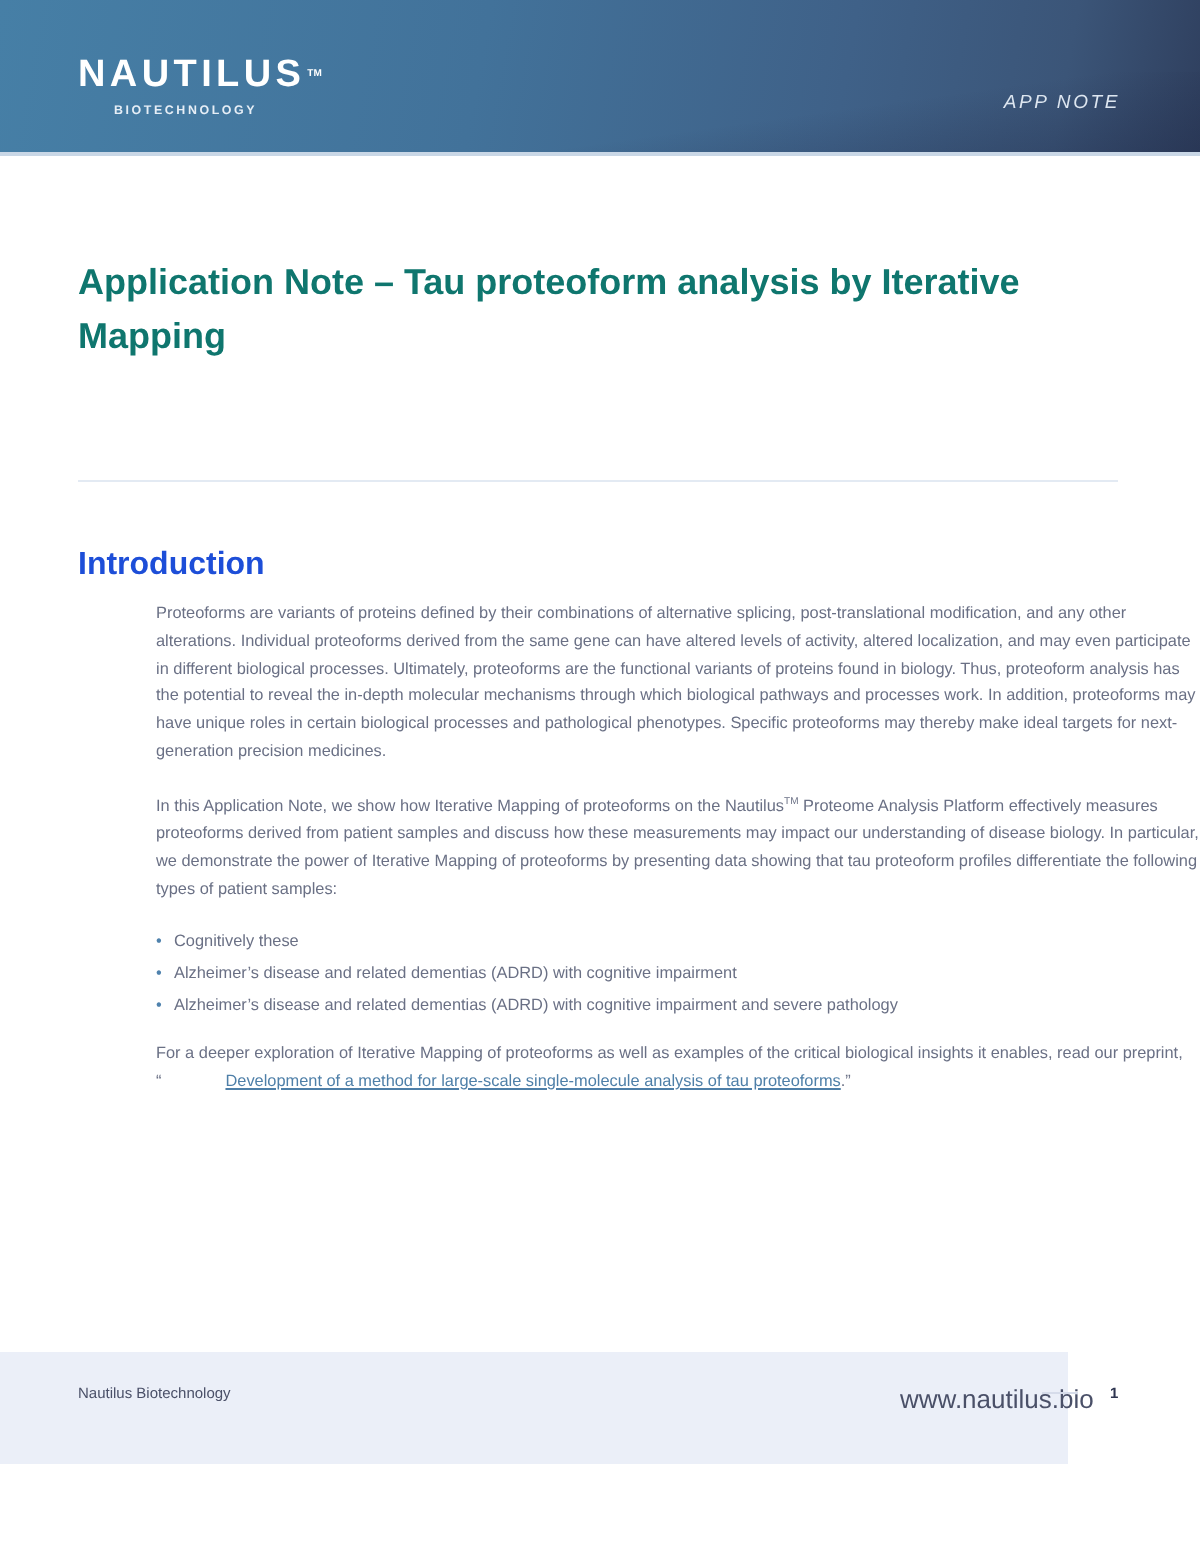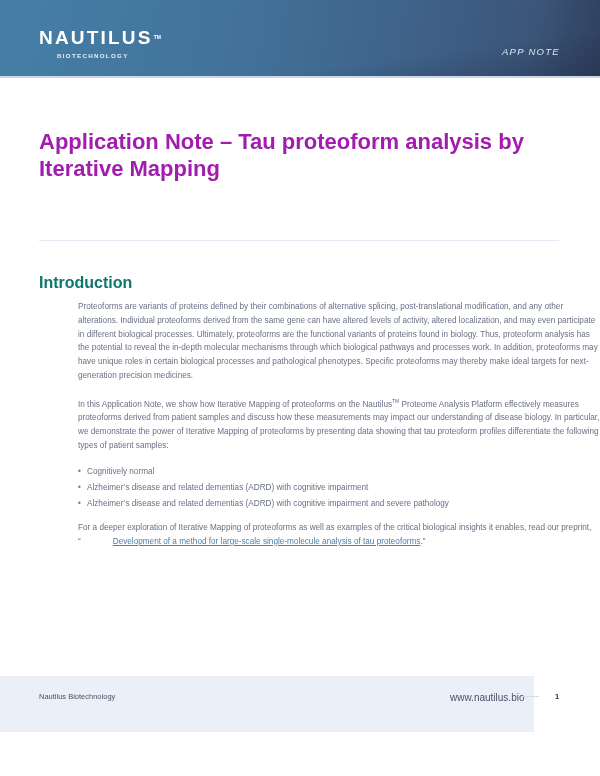--- a/index.html
+++ b/index.html
@@ -28,40 +28,40 @@
       font-weight: bold;
     }
     .app-note {
       position: absolute; right: 40px; top: 46px; color: #dde6f0; font-size: 9.5px; letter-spacing: 1.3px;
       z-index: 2;
       font-style: italic;
     }
 
     .title {
       position: absolute; left: 39px; top: 128px; width: 520px;
-      color: #a21caf; font-weight: bold; font-size: 22px; line-height: 27px;
+      color: #0f766e; font-weight: bold; font-size: 18px; line-height: 27px;
     }
     .divider { position: absolute; left: 39px; top: 240px; width: 520px; height: 1px; background: #e3eaf3; }
 
     .intro-heading {
-      position: absolute; left: 39px; top: 274px; color: #0f766e; font-size: 16px;
+      position: absolute; left: 39px; top: 274px; color: #1d4ed8; font-size: 16px;
     }
     .content { position: absolute; left: 39px; top: 300px; width: 522px; font-size: 8.2px; line-height: 13.8px; color: #6a7085; margin-left: 39px; }
     .content p { margin-bottom: 12px; }
     .bullets { list-style: none; margin-bottom: 10px; }
     .bullets li { position: relative; padding-left: 9px; margin-bottom: 2.5px; }
     .bullets li .dot { position: absolute; left: 0; top: 0; color: #4f82ad; }
     .sup { font-size: 5px; vertical-align: super; }
     .link { color: #4e7fa8; text-decoration: underline; padding-left: 32px; }
 
     .footer {
       position: absolute; left: 0; top: 676px; width: 534px; height: 56px; background: #ebeff8;
     }
     .footer-left { position: absolute; left: 39px; top: 16px; font-size: 7.5px; color: #4a5068; }
-    .footer-url { position: absolute; left: 450px; top: 16px; font-size: 10px; color: #4a5068; }
+    .footer-url { position: absolute; left: 450px; top: 16px; font-size: 13px; color: #4a5068; }
     .footer-sep { position: absolute; left: 521px; top: 20px; width: 18px; height: 1px; background: #d6dcea; }
     .footer-page { position: absolute; left: 555px; top: 16px; font-size: 7.5px; color: #2e3550; font-weight: bold; }
   </style>
 </head>
 <body>
 
 <div class="header">
   <div class="logo">
     <span class="logo-word"><span>NAUTILUS</span><span class="logo-tm">TM</span></span>
     <span class="logo-sub">BIOTECHNOLOGY</span>
@@ -72,21 +72,21 @@
 
 <h1 class="title">Application Note – Tau proteoform analysis by Iterative Mapping</h1>
 <div class="divider"></div>
 
 <h2 class="intro-heading">Introduction</h2>
 
 <div class="content">
   <p>Proteoforms are variants of proteins defined by their combinations of alternative splicing, post-translational modification, and any other alterations. Individual proteoforms derived from the same gene can have altered levels of activity, altered localization, and may even participate in different biological processes. Ultimately, proteoforms are the functional variants of proteins found in biology. Thus, proteoform analysis has the potential to reveal the in-depth molecular mechanisms through which biological pathways and processes work. In addition, proteoforms may have unique roles in certain biological processes and pathological phenotypes. Specific proteoforms may thereby make ideal targets for next-generation precision medicines.</p>
   <p><span>In this Application Note, we show how Iterative Mapping of proteoforms on the Nautilus</span><span class="sup">TM</span><span> Proteome Analysis Platform effectively measures proteoforms derived from patient samples and discuss how these measurements may impact our understanding of disease biology. In particular, we demonstrate the power of Iterative Mapping of proteoforms by presenting data showing that tau proteoform profiles differentiate the following types of patient samples:</span></p>
   <ul class="bullets">
-    <li><span class="dot">•</span><span>Cognitively normal</span></li>
+    <li><span class="dot">•</span><span>Cognitively these</span></li>
     <li><span class="dot">•</span><span>Alzheimer’s disease and related dementias (ADRD) with cognitive impairment</span></li>
     <li><span class="dot">•</span><span>Alzheimer’s disease and related dementias (ADRD) with cognitive impairment and severe pathology</span></li>
   </ul>
   <p><span>For a deeper exploration of Iterative Mapping of proteoforms as well as examples of the critical biological insights it enables, read our preprint, “</span><a class="link">Development of a method for large-scale single-molecule analysis of tau proteoforms</a><span>.”</span></p>
 </div>
 
 <div class="footer">
   <span class="footer-left">Nautilus Biotechnology</span>
   <span class="footer-url">www.nautilus.bio</span>
   <span class="footer-sep"></span>

